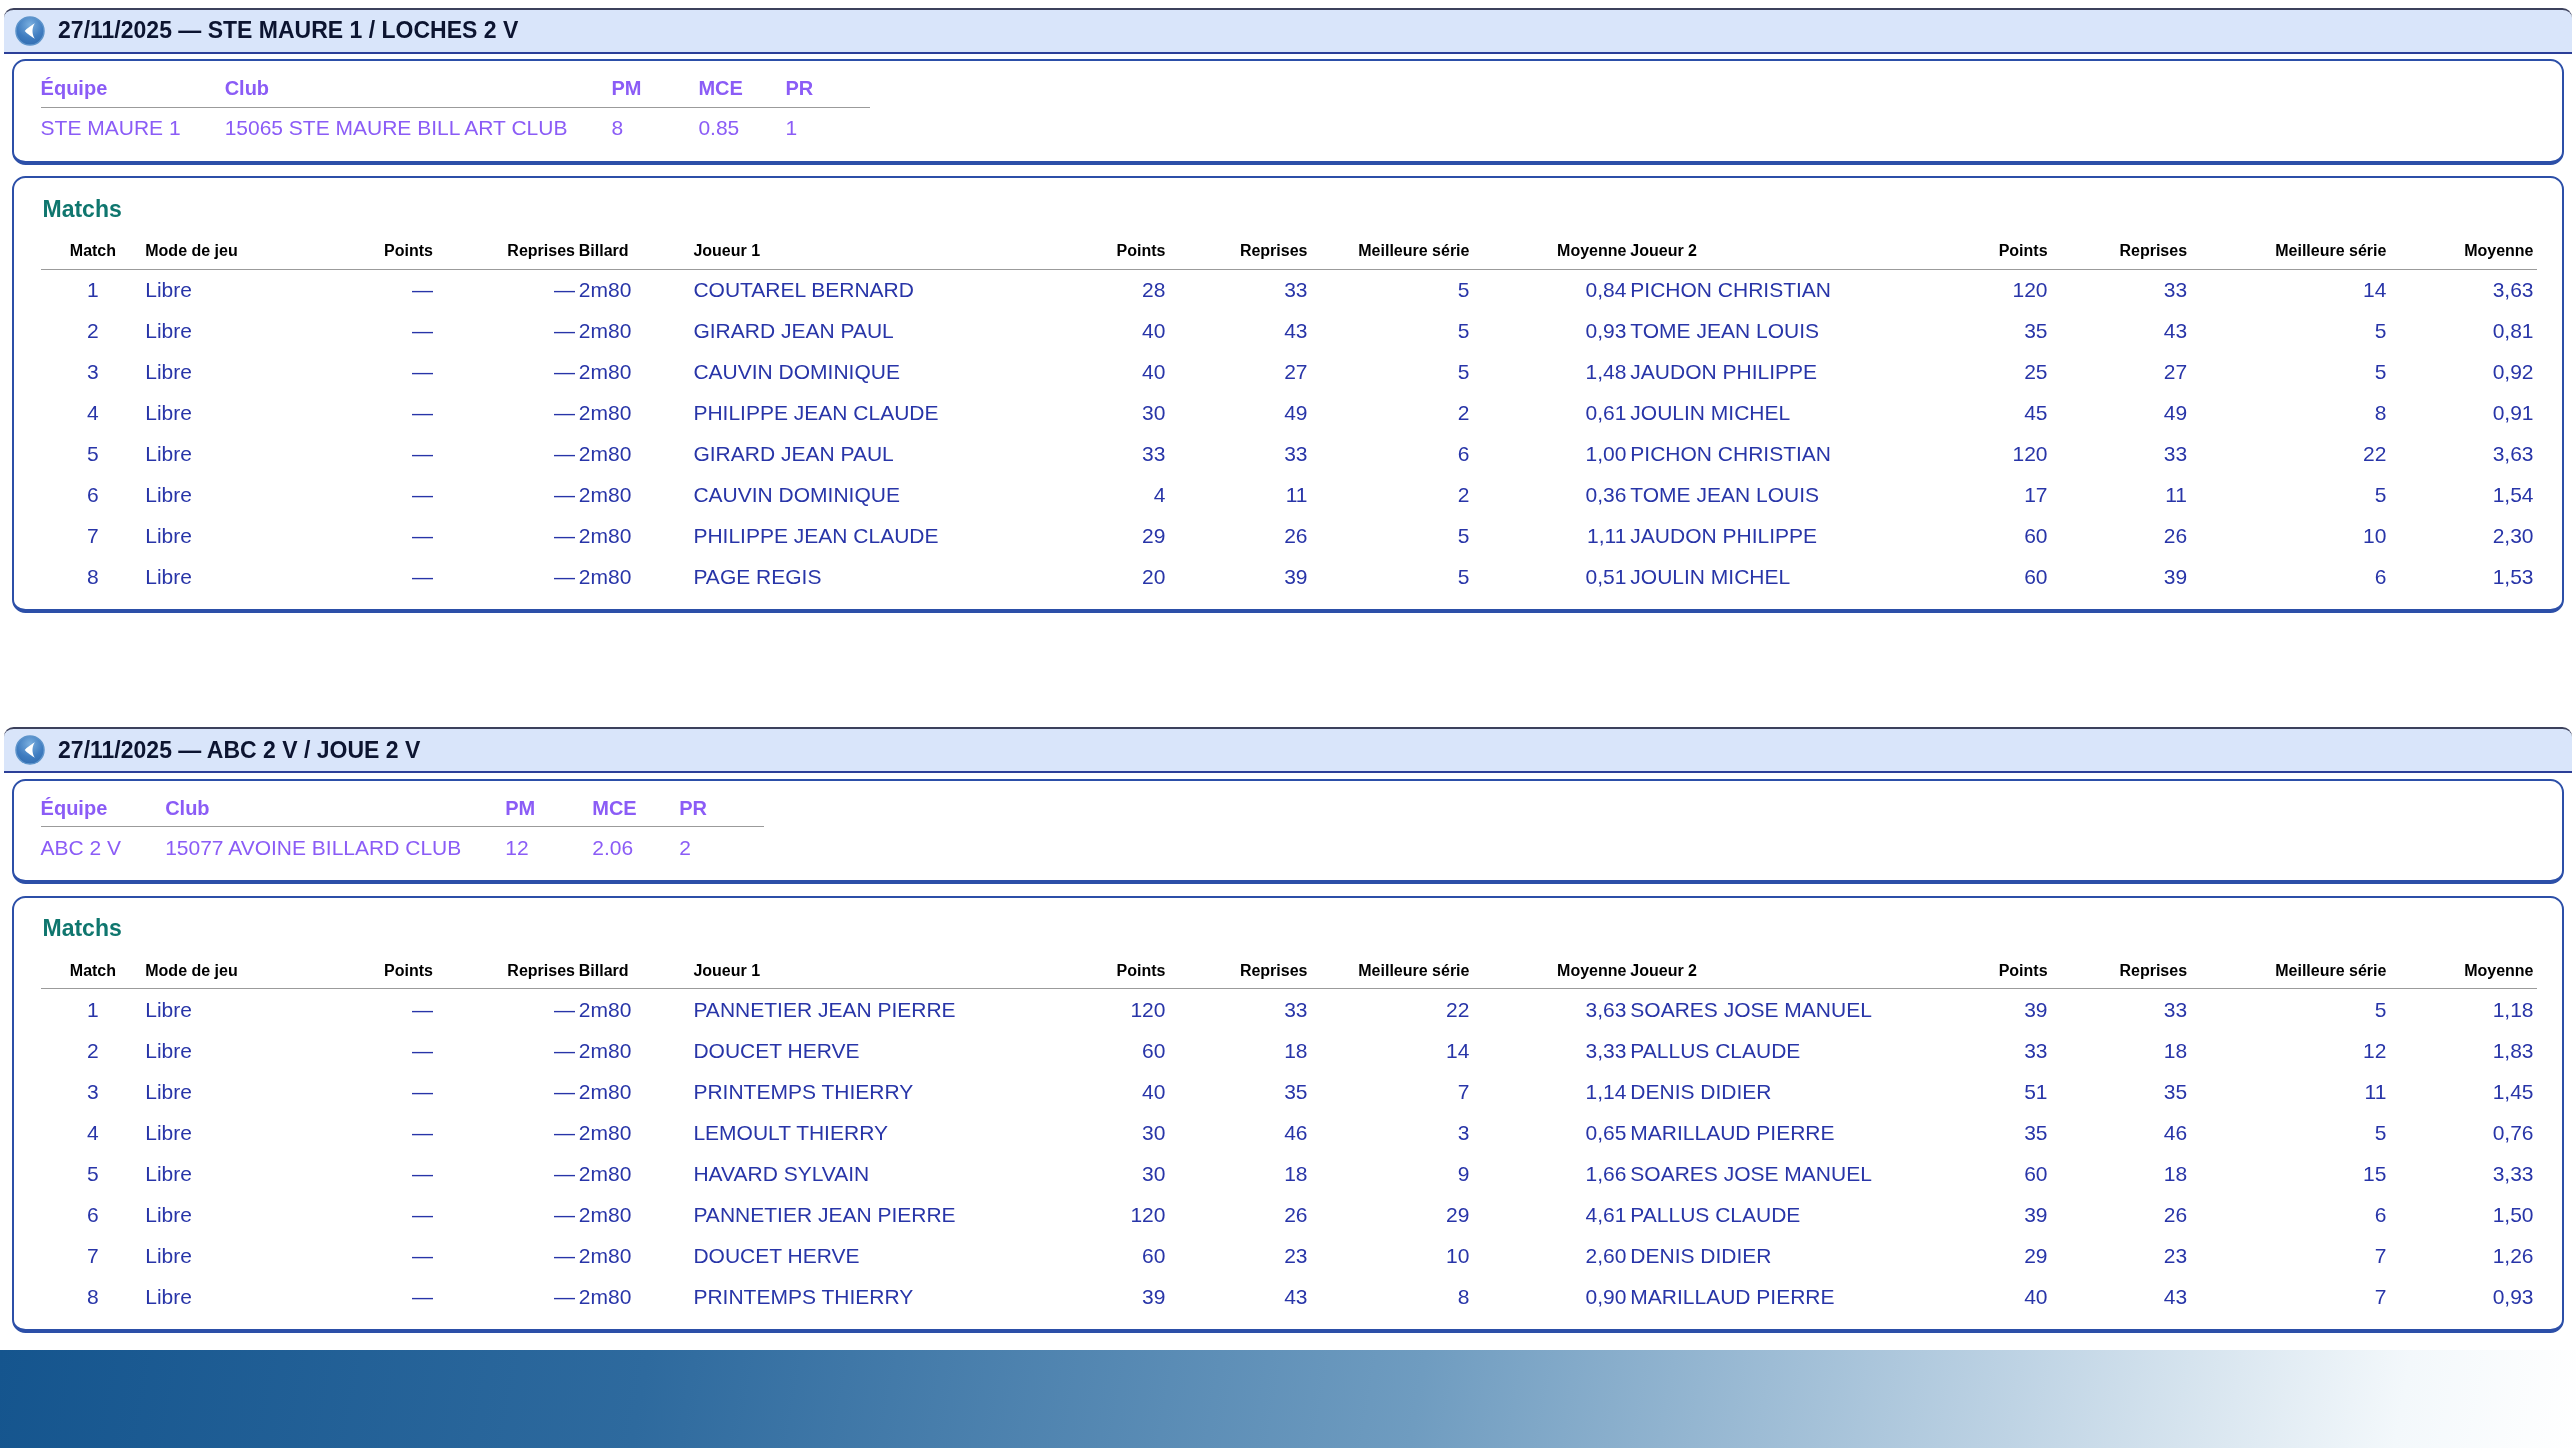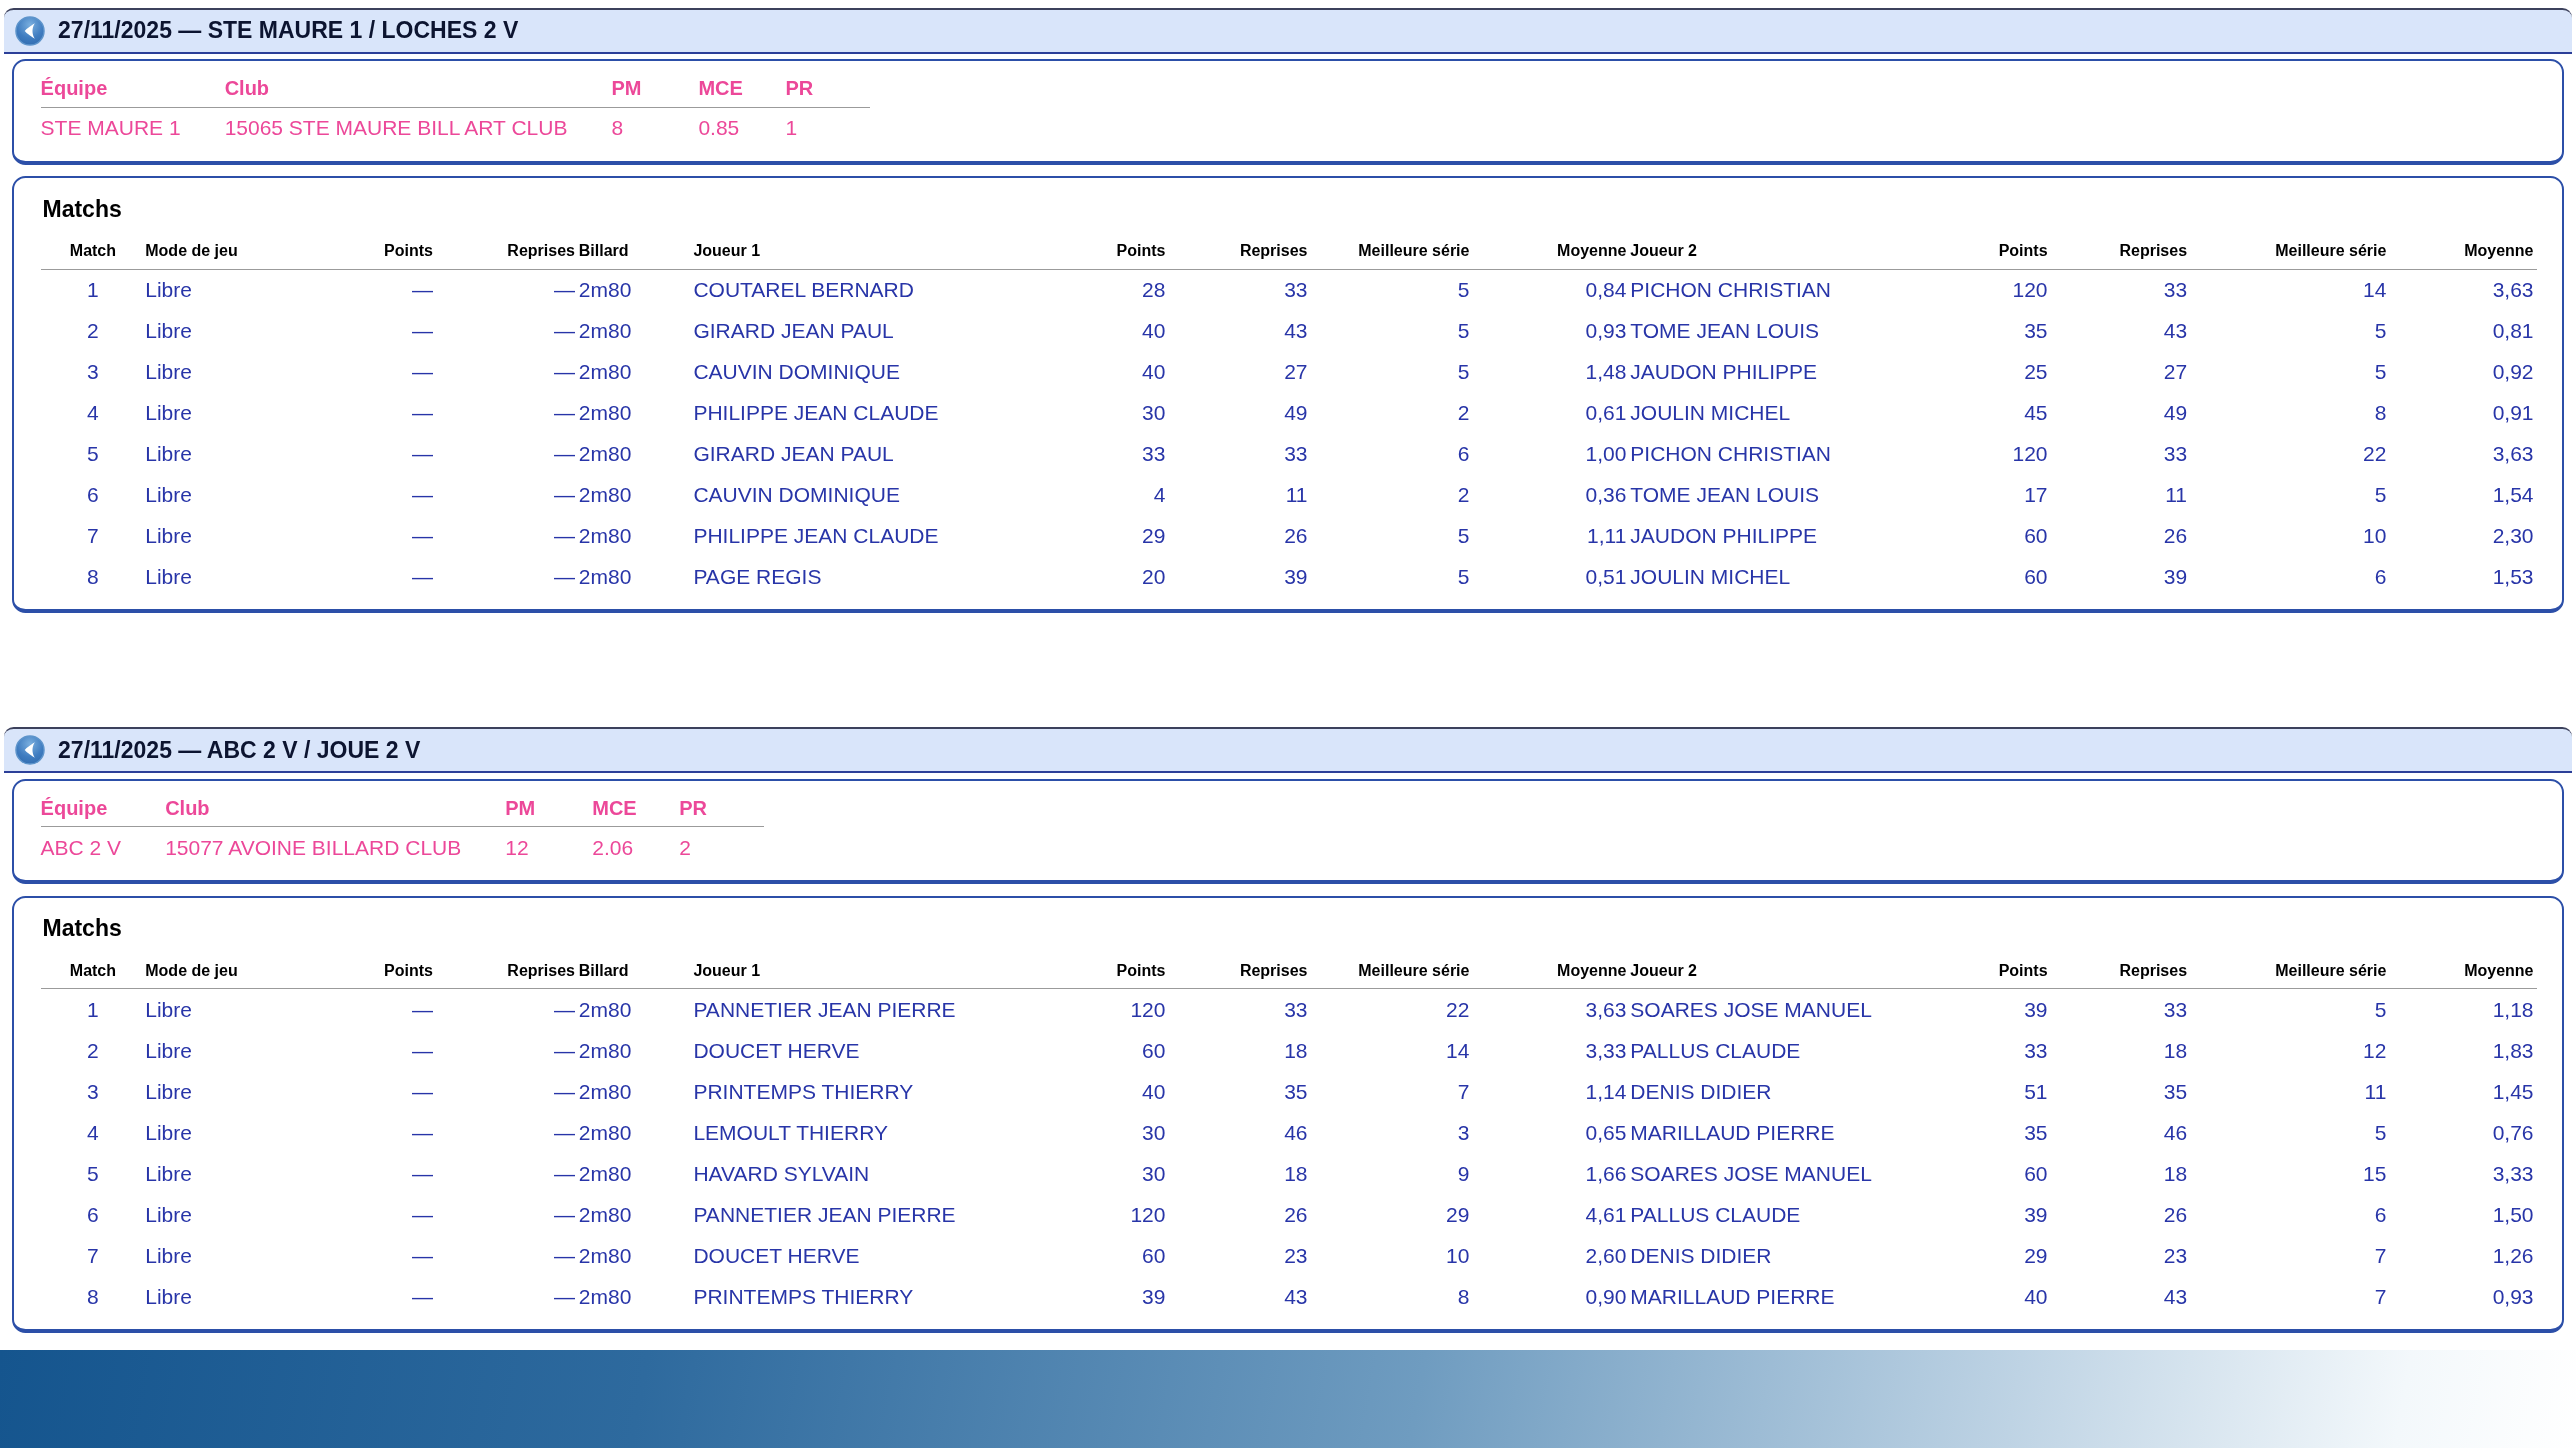--- a/index.html
+++ b/index.html
@@ -23,28 +23,28 @@
   }
   
   .box{
     margin:5.8px 11.6px 0;background:#fff;
     border:2.9px solid #2c4fa8;border-bottom-width:4.8px;
     border-radius:13.5px;
     padding:9.7px 25px 11.6px 27px;
   }
   .box + .box{margin-top:11.6px;}
   
-  .teams-table{border-collapse:collapse;white-space:nowrap;font-size:21px;color:#ec4899;}
+  .teams-table{border-collapse:collapse;white-space:nowrap;font-size:21px;color:#8b5cf6;}
   .teams-table th{font-size:20px;font-weight:bold;padding:5.8px 44px 6.8px 0;}
   .teams-table thead th{border-bottom:1.9px solid #9b9b9b;}
   .teams-table td{padding:8.7px 44px 8.7px 0;}
   .teams-table .a-r{text-align:left;min-width:54px;padding-right:33px;}
   .teams-table th:last-child,.teams-table td:last-child{padding-right:46px;min-width:39px;}
   
-  .matchs-heading{font-size:23px;font-weight:bold;color:#000000;margin:7.7px 0 15.5px 1.9px;}
+  .matchs-heading{font-size:23px;font-weight:bold;color:#0f766e;margin:7.7px 0 15.5px 1.9px;}
   .matchs-table{
     width:100%;border-collapse:collapse;table-layout:fixed;
     font-size:21px;color:#2835a8;white-space:nowrap;
   }
   .matchs-table thead th{
     color:#000;font-size:16px;font-weight:bold;
     border-bottom:1.9px solid #9b9b9b;padding:3.9px 0 8.7px;
   }
   .matchs-table td{height:41px;padding:0;}
   .a-l{text-align:left;}

